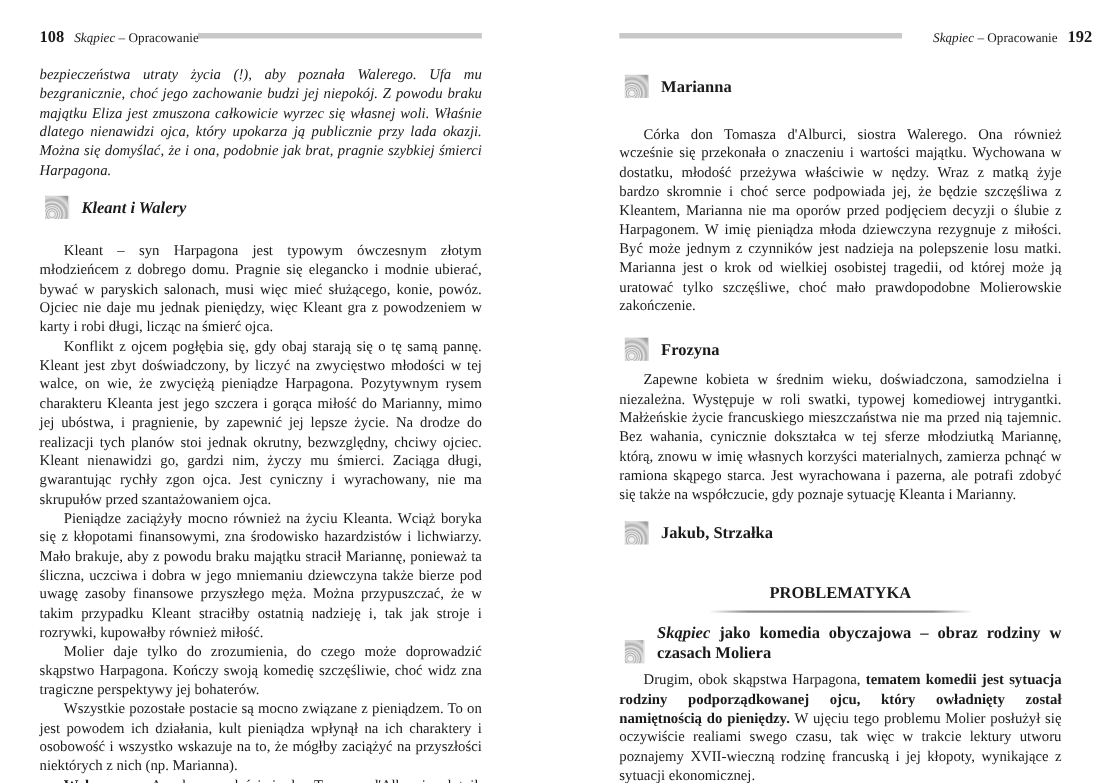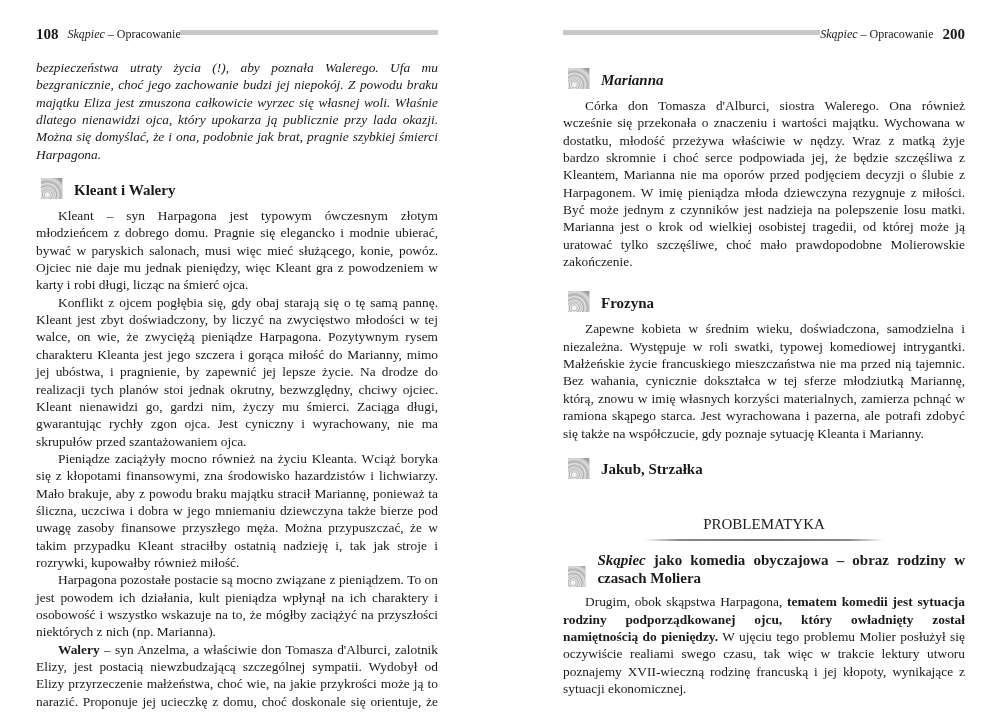--- a/index.html
+++ b/index.html
@@ -1,70 +1,71 @@
 <!DOCTYPE html>
 <html><head>
 <meta charset="utf-8">
 <style>
   html, body { margin:0; padding:0; background:#ffffff; }
   body { width:1000px; height:712px; position:relative; overflow:hidden;
     font-family:"Liberation Serif","DejaVu Serif",serif; color:#1a1a1a; }
-  .page { position:absolute; top:0; height:712px; }
+  .page { position:absolute; top:0; height:712px;padding-left:28px; }
   #left { left:0; width:500px; }
   #right { left:500px; width:500px; }
   .header { position:absolute; top:24px; height:20px; font-size:12px; display:flex; align-items:center; }
   .pnum { font-weight:bold; font-size:15px; }
   .hbar { position:absolute; top:30px; height:5px; background:#c8c8c8; }
   .runhead i { font-style:italic; }
   .col { position:absolute; width:402px; font-size:13.4px; line-height:17.35px; text-align:justify; }
   .col p { margin:0; text-indent:22px; }
   .col p.noind { text-indent:0;font-style:italic; }
   .col p.last { text-align-last:left; }
   .sec { display:flex; align-items:flex-end; margin:0; height:30px; }
   .sec .ico { width:21px; height:21px; margin-left:5px; margin-right:11px;
     background: radial-gradient(circle at 30% 80%, #f2f2f2 0 2px, #bbb 3px, #eee 4px, #aaa 5px, #eee 6px, #b5b5b5 7px, #eee 8px, #a8a8a8 9px, #e5e5e5 11px, #b0b0b0 13px, #ddd 16px, #999 20px);
     border-right:1px solid #ddd; }
   .sec .ttl { font-weight:bold; font-size:15px; line-height:18px; }
-  .center { text-align:center; font-weight:normal; font-size:15px; }
+  .center { text-align:center; font-weight:bold; font-size:15px; }
   .divider { height:2px; margin:6px auto 0; width:240px;
     background:linear-gradient(to right, rgba(120,120,120,0), #888 15%, #777 50%, #888 85%, rgba(120,120,120,0)); }
 </style>
 </head>
 <body>
 
 <div class="page" id="left">
   <div class="header" style="left:36px;">
     <span class="pnum">108</span>
     <span class="runhead" style="margin-left:9px;"><i>Skąpiec</i><span> – Opracowanie</span></span>
   </div>
   <div class="hbar" style="left:180px; width:258px;"></div>
 
   <div class="col" style="left:36px; top:59px;">
     <p class="noind last">bezpieczeństwa utraty życia (!), aby poznała Walerego. Ufa mu bezgranicznie, choć jego zachowanie budzi jej niepokój. Z powodu braku majątku Eliza jest zmuszona całkowicie wyrzec się własnej woli. Właśnie dlatego nienawidzi ojca, który upokarza ją publicznie przy lada okazji. Można się domyślać, że i ona, podobnie jak brat, pragnie szybkiej śmierci Harpagona.</p>
-    <div class="sec" style="margin-top:6px; margin-bottom:8px;">
+    <div class="sec" style="margin-top:6px; margin-bottom:20px;font-style:italic;">
       <span class="ico"></span>
       <span class="ttl">Kleant i Walery</span>
     </div>
     <p class="last">Kleant – syn Harpagona jest typowym ówczesnym złotym młodzieńcem z dobrego domu. Pragnie się elegancko i modnie ubierać, bywać w paryskich salonach, musi więc mieć służącego, konie, powóz. Ojciec nie daje mu jednak pieniędzy, więc Kleant gra z powodzeniem w karty i robi długi, licząc na śmierć ojca.</p>
     <p class="last">Konflikt z ojcem pogłębia się, gdy obaj starają się o tę samą pannę. Kleant jest zbyt doświadczony, by liczyć na zwycięstwo młodości w tej walce, on wie, że zwyciężą pieniądze Harpagona. Pozytywnym rysem charakteru Kleanta jest jego szczera i gorąca miłość do Marianny, mimo jej ubóstwa, i pragnienie, by zapewnić jej lepsze życie. Na drodze do realizacji tych planów stoi jednak okrutny, bezwzględny, chciwy ojciec. Kleant nienawidzi go, gardzi nim, życzy mu śmierci. Zaciąga długi, gwarantując rychły zgon ojca. Jest cyniczny i wyrachowany, nie ma skrupułów przed szantażowaniem ojca.</p>
     <p class="last">Pieniądze zaciążyły mocno również na życiu Kleanta. Wciąż boryka się z kłopotami finansowymi, zna środowisko hazardzistów i lichwiarzy. Mało brakuje, aby z powodu braku majątku stracił Mariannę, ponieważ ta śliczna, uczciwa i dobra w jego mniemaniu dziewczyna także bierze pod uwagę zasoby finansowe przyszłego męża. Można przypuszczać, że w takim przypadku Kleant straciłby ostatnią nadzieję i, tak jak stroje i rozrywki, kupowałby również miłość.</p>
-    <p class="last">Harpagona pozostałe postacie są mocno związane z pieniądzem. To on jest powodem ich działania, kult pieniądza wpłynął na ich charaktery i osobowość i wszystko wskazuje na to, że mógłby zaciążyć na przyszłości niektórych z nich (np. Marianna).</p>
+    <p class="last">Molier daje tylko do zrozumienia, do czego może doprowadzić skąpstwo Harpagona. Kończy swoją komedię szczęśliwie, choć widz zna tragiczne perspektywy jej bohaterów.</p>
+    <p class="last">Wszystkie pozostałe postacie są mocno związane z pieniądzem. To on jest powodem ich działania, kult pieniądza wpłynął na ich charaktery i osobowość i wszystko wskazuje na to, że mógłby zaciążyć na przyszłości niektórych z nich (np. Marianna).</p>
     <p class="last"><b>Walery</b><span> – syn Anzelma, a właściwie don Tomasza d'Alburci, zalotnik Elizy, jest postacią niewzbudzającą szczególnej sympatii. Wydobył od Elizy przyrzeczenie małżeństwa, choć wie, na jakie przykrości może ją to narazić. Proponuje jej ucieczkę z domu, choć doskonale się orientuje, że skazuje ją tym samym na potępienie i negatywną ocenę otoczenia (XVII-wieczna obyczajowość była w tym względzie bardzo surowa). Nie stara się porozumieć z Kleantem, być może obawiając się, że młodzieniec może sprzeciwić się jego pomysłom. Walery nie posiada dostatecznych środków, aby utrzymać Elizę. Gdyby tak było, wystarczyłaby mała suma, aby „kupić” zgodę Harpagona na ślub z jego córką. Nawet jeśli jego deklaracje uczuciowe wobec Elizy są szczere, to jest zbyt lekkomyślny, by poważnie myśleć o godnej przyszłości dziewczyny.</span></p>
   </div>
 </div>
 
 <div class="page" id="right">
   <div class="hbar" style="left:63px; width:257px;"></div>
   <div class="header" style="right:35px;">
     <span class="runhead" style="margin-right:9px;"><i>Skąpiec</i><span> – Opracowanie</span></span>
-    <span class="pnum">200</span>
+    <span class="pnum">192</span>
   </div>
 
   <div class="col" style="left:63px; top:59px;">
-    <div class="sec" style="margin-bottom:8px;font-style:italic;">
+    <div class="sec" style="margin-bottom:24px;">
       <span class="ico"></span>
       <span class="ttl">Marianna</span>
     </div>
     <p class="last">Córka don Tomasza d'Alburci, siostra Walerego. Ona również wcześnie się przekonała o znaczeniu i wartości majątku. Wychowana w dostatku, młodość przeżywa właściwie w nędzy. Wraz z matką żyje bardzo skromnie i choć serce podpowiada jej, że będzie szczęśliwa z Kleantem, Marianna nie ma oporów przed podjęciem decyzji o ślubie z Harpagonem. W imię pieniądza młoda dziewczyna rezygnuje z miłości. Być może jednym z czynników jest nadzieja na polepszenie losu matki. Marianna jest o krok od wielkiej osobistej tragedii, od której może ją uratować tylko szczęśliwe, choć mało prawdopodobne Molierowskie zakończenie.</p>
 
     <div class="sec" style="margin-top:12px; margin-bottom:8px;align-items:flex-end;">
       <span class="ico"></span>
       <span class="ttl">Frozyna</span>
     </div>
     <p class="last">Zapewne kobieta w średnim wieku, doświadczona, samodzielna i niezależna. Występuje w roli swatki, typowej komediowej intrygantki. Małżeńskie życie francuskiego mieszczaństwa nie ma przed nią tajemnic. Bez wahania, cynicznie dokształca w tej sferze młodziutką Mariannę, którą, znowu w imię własnych korzyści materialnych, zamierza pchnąć w ramiona skąpego starca. Jest wyrachowana i pazerna, ale potrafi zdobyć się także na współczucie, gdy poznaje sytuację Kleanta i Marianny.</p>

